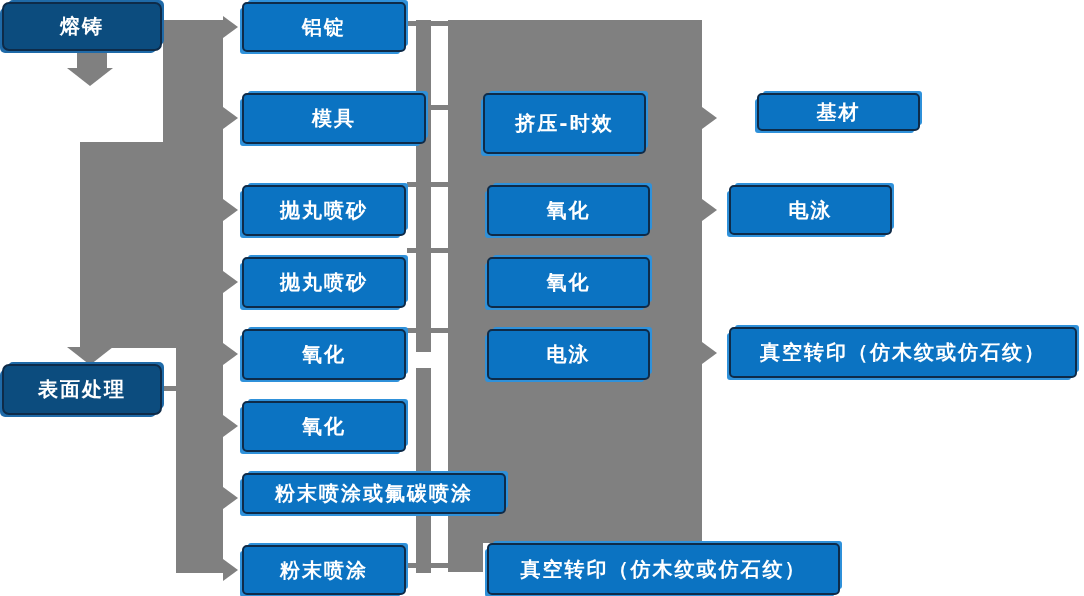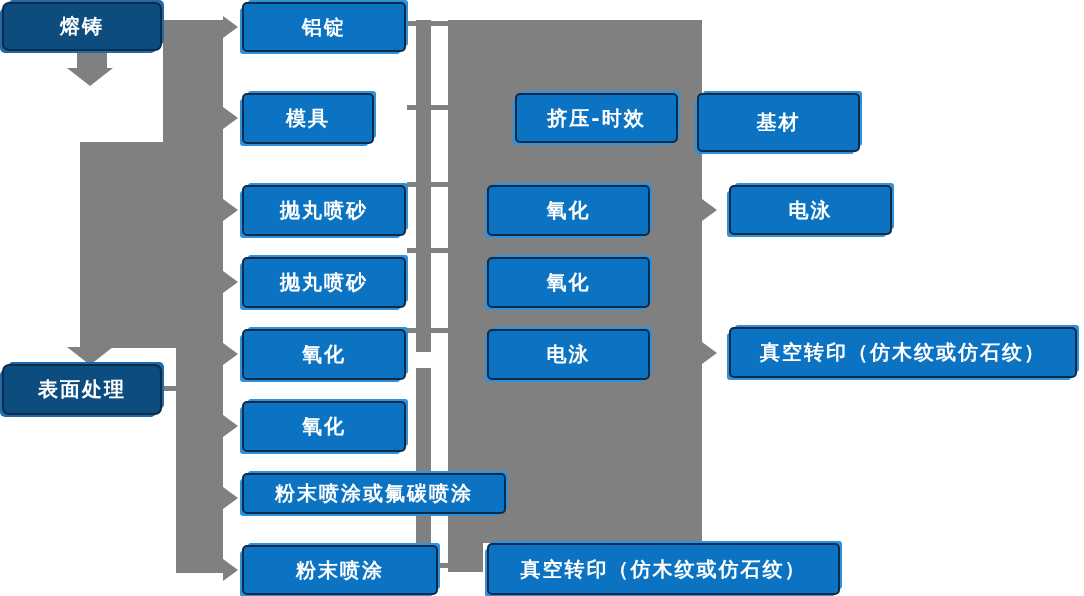--- a/index.html
+++ b/index.html
@@ -81,31 +81,31 @@
   <div class="conn" style="left:448px;top:543px;width:35px;height:29px"></div>
 
   <div class="arrow-right" style="left:702px;top:107px"></div>
   <div class="arrow-right" style="left:702px;top:199px"></div>
   <div class="arrow-right" style="left:702px;top:342px"></div>
 
   <div class="box dark" style="left:2px;top:2px;width:160px;height:49px">熔铸</div>
   <div class="box bright" style="left:242px;top:2px;width:164px;height:50px">铝锭</div>
 
   <div class="box dark" style="left:2px;top:364px;width:160px;height:51px">表面处理</div>
-  <div class="box bright" style="left:242px;top:93px;width:132px;height:51px">模具</div>
+  <div class="box bright" style="left:242px;top:93px;width:184px;height:51px">模具</div>
   <div class="box bright" style="left:242px;top:185px;width:164px;height:51px">抛丸喷砂</div>
   <div class="box bright" style="left:242px;top:257px;width:164px;height:51px">抛丸喷砂</div>
   <div class="box bright" style="left:242px;top:329px;width:164px;height:51px">氧化</div>
   <div class="box bright" style="left:242px;top:401px;width:164px;height:51px">氧化</div>
   <div class="box bright" style="left:242px;top:473px;width:264px;height:41px">粉末喷涂或氟碳喷涂</div>
-  <div class="box bright" style="left:242px;top:545px;width:196px;height:50px">粉末喷涂</div>
+  <div class="box bright" style="left:242px;top:545px;width:164px;height:50px">粉末喷涂</div>
 
-  <div class="box bright" style="left:515px;top:93px;width:163px;height:50px">挤压-时效</div>
+  <div class="box bright" style="left:483px;top:93px;width:163px;height:61px">挤压-时效</div>
   <div class="box bright" style="left:487px;top:185px;width:163px;height:51px">氧化</div>
   <div class="box bright" style="left:487px;top:257px;width:163px;height:51px">氧化</div>
   <div class="box bright" style="left:487px;top:329px;width:163px;height:51px">电泳</div>
   <div class="box bright" style="left:487px;top:543px;width:353px;height:52px">真空转印（仿木纹或仿石纹）</div>
 
-  <div class="box bright" style="left:697px;top:93px;width:163px;height:59px">基材</div>
+  <div class="box bright" style="left:757px;top:93px;width:163px;height:38px">基材</div>
   <div class="box bright" style="left:729px;top:185px;width:163px;height:50px">电泳</div>
   <div class="box bright" style="left:729px;top:327px;width:348px;height:51px">真空转印（仿木纹或仿石纹）</div>
 
 </div>
 
 </body></html>

